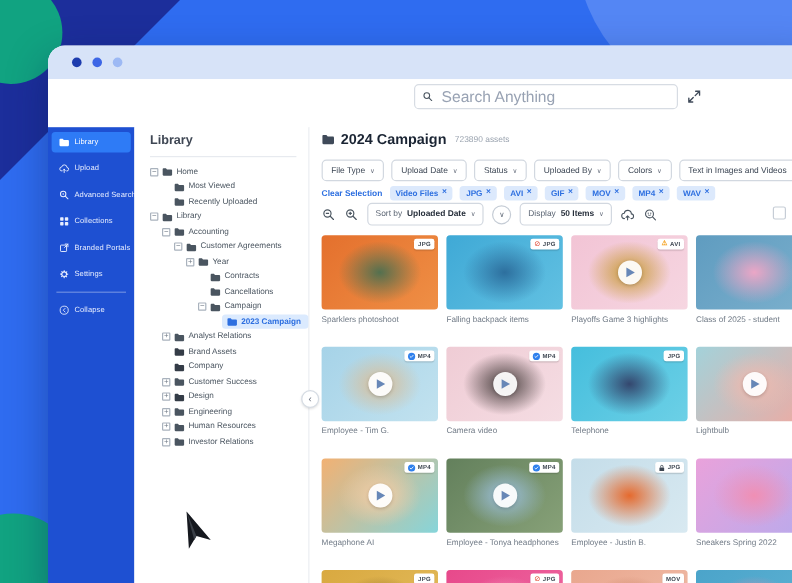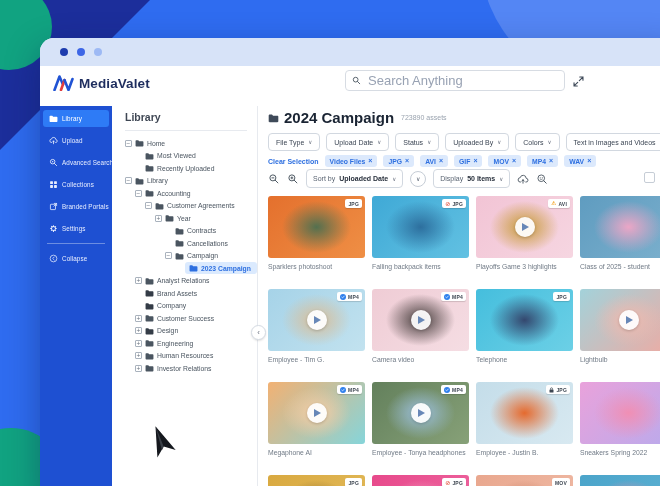--- a/index.html
+++ b/index.html
@@ -65,21 +65,21 @@
   .trow.selected .ticon{color:#2d6fe0;}
   .trow.selected .tlabel{color:#2d6fe0;font-weight:700;}
   .panel-toggle{position:absolute;left:211px;top:287px;width:13px;height:13px;border-radius:50%;
     background:#fff;border:1px solid #d5dbe3;display:flex;align-items:center;justify-content:center;
     font-size:8px;color:#6b7280;z-index:5;cursor:pointer;box-shadow:0 1px 2px rgba(0,0,0,.12);}
 
   
   .main{flex:1;position:relative;background:#fff;min-width:0;overflow:visible;}
   .title-row{position:absolute;left:10px;top:3px;display:flex;align-items:center;gap:5px;}
   .title-folder{width:11px;height:10px;color:#3f4a59;display:flex;}
-  .page-title{font-size:15px;font-weight:700;color:#1a2433;}
+  .page-title{font-size:12px;font-weight:700;color:#1a2433;}
   .assets-count{font-size:7px;color:#9aa3af;margin-left:2px;}
 
   .filters-row{position:absolute;left:10px;top:27px;display:flex;gap:6px;white-space:nowrap;}
   .fbtn{display:flex;align-items:center;gap:4px;height:18px;padding:0 7px;border:1px solid #d2d8e0;
     border-radius:4px;background:#fff;font-size:7px;color:#3c4654;cursor:pointer;
     font-family:"Liberation Sans",sans-serif;flex-shrink:0;}
   .chev{font-size:5.5px;color:#6b7280;}
 
   .chips-row{position:absolute;left:10px;top:49px;display:flex;gap:6px;align-items:center;white-space:nowrap;}
   .clear-link{font-size:7px;color:#2d6fe0;font-weight:600;cursor:pointer;}
@@ -133,28 +133,20 @@
 <div class="deco deco-navy-br"></div>
 
 <div class="window">
   <div class="titlebar" id="titlebar">
       <span class="dot" style="background:#1d3cae"></span>
       <span class="dot" style="background:#3d66e6"></span>
       <span class="dot" style="background:#9db9f4"></span>
     </div>
 
   <div class="header">
-    <div class="logo">
-      <svg width="21" height="16" viewBox="0 0 21 16">
-        <path d="M1.5 15 L6.5 1.5 L10 9.5" fill="none" stroke="#2053d4" stroke-width="2.6" stroke-linecap="round" stroke-linejoin="round"></path>
-        <path d="M8 15 L11.5 5" fill="none" stroke="#e23d3d" stroke-width="2.6" stroke-linecap="round"></path>
-        <path d="M11.5 5 L15.5 15 L19.5 4" fill="none" stroke="#2053d4" stroke-width="2.6" stroke-linecap="round" stroke-linejoin="round"></path>
-      </svg>
-      <span class="logo-word">MediaValet</span>
-    </div>
     <div class="searchbox">
       <svg width="9" height="9" viewBox="0 0 16 16">
         <circle cx="6.5" cy="6.5" r="4.2" fill="none" stroke="#4a5560" stroke-width="1.6"></circle>
         <line x1="9.8" y1="9.8" x2="13.8" y2="13.8" stroke="#4a5560" stroke-width="1.6" stroke-linecap="round"></line>
       </svg>
       <input type="text" placeholder="Search Anything" style="">
     </div>
     <div class="hdr-expand">
       <svg width="13" height="13" viewBox="0 0 16 16">
         <path d="M9.5 2.5h4v4M13.5 2.5L9 7M6.5 13.5h-4v-4M2.5 13.5L7 9" fill="none" stroke="#3f4a59" stroke-width="1.4" stroke-linecap="round"></path>

